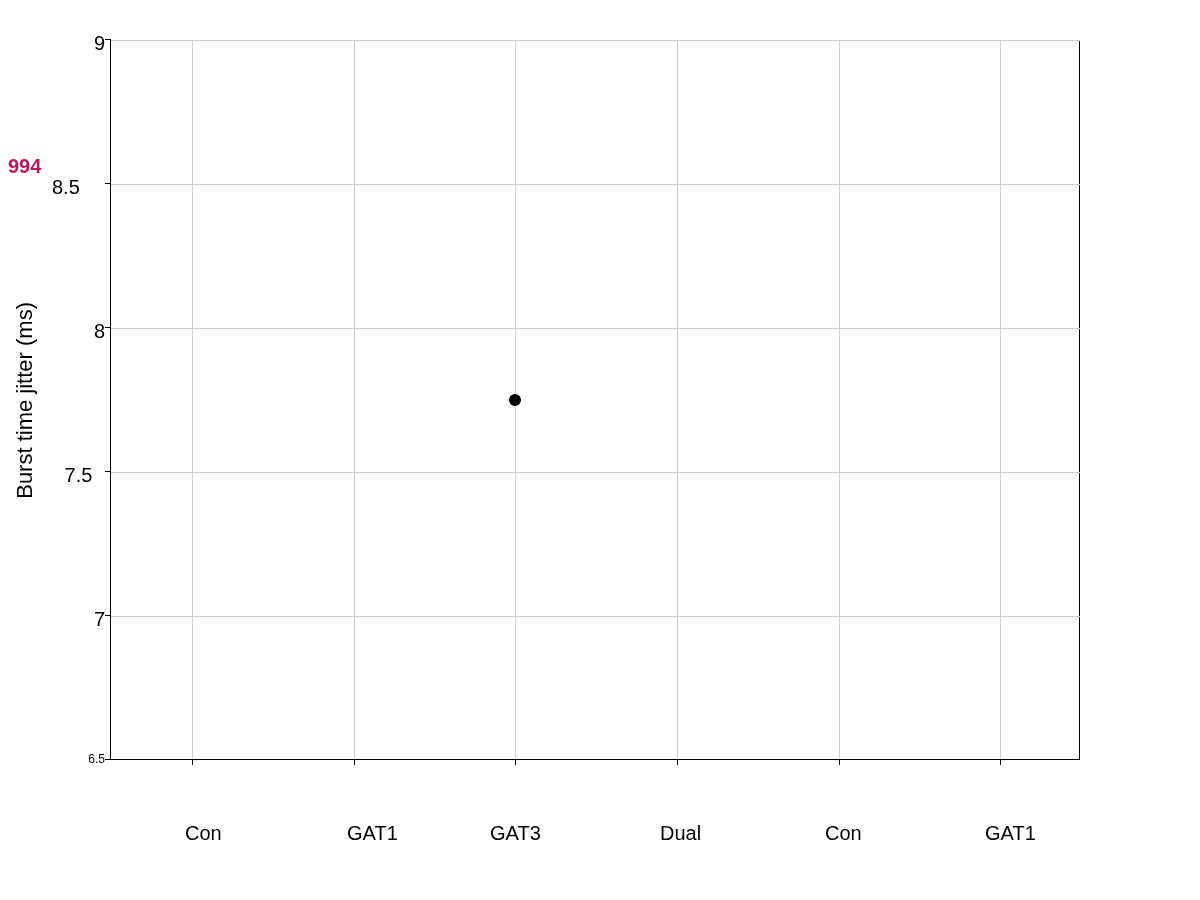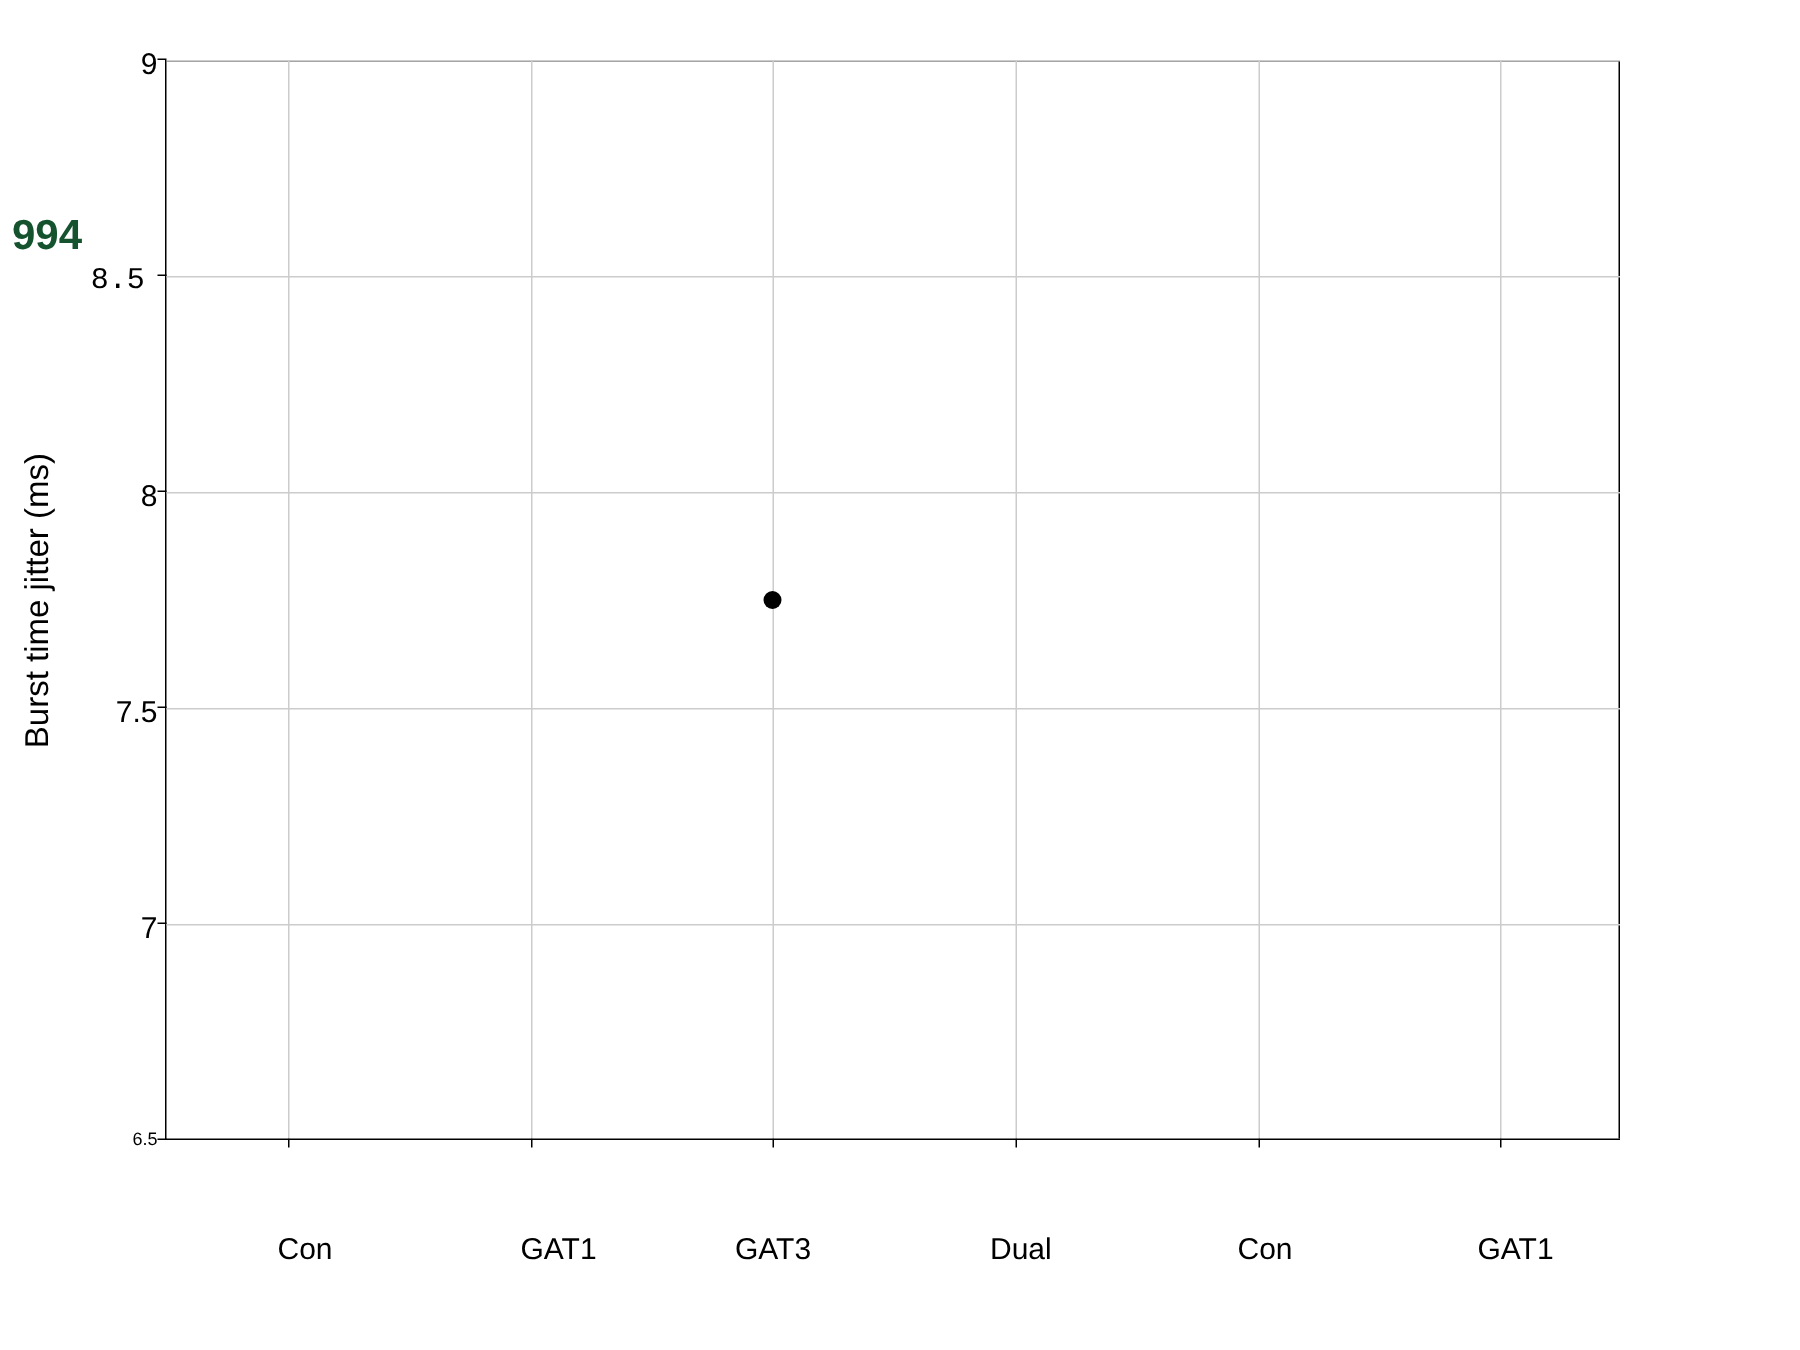--- a/index.html
+++ b/index.html
@@ -81,26 +81,26 @@
   </style>
 </head>
 <body>
 
 <div class="chart-container">
 
   <div style="position:absolute; left:10px; top:40px; width:30px; height:720px; display:flex; align-items:center; justify-content:center;">
     <span style="font-size:22px; color:#000; writing-mode:vertical-rl; transform:rotate(180deg); white-space:nowrap; font-family:Arial,sans-serif;">Burst time jitter (ms)</span>
   </div>
 
-  <div style="position:absolute; left:8px; top:141px; font-size:28px; font-weight:bold; color:#14532d; font-family:Arial,sans-serif;">994</div>
+  <div style="position:absolute; left:8px; top:155px; font-size:20px; font-weight:bold; color:#be185d; font-family:Arial,sans-serif;">994</div>
 
   <div style="position:absolute; left:60px; top:32px; font-size:20px; color:#000; text-align:right; width:45px; font-family:Arial,sans-serif;">9</div>
-  <div style="position:absolute; left:52px; top:176px; font-size:20px; color:#000; text-align:center; width:53px; font-family:Liberation Mono, monospace;">8.5</div>
+  <div style="position:absolute; left:52px; top:176px; font-size:20px; color:#000; text-align:left; width:53px; font-family:Liberation Sans, sans-serif;">8.5</div>
   <div style="position:absolute; left:60px; top:320px; font-size:20px; color:#000; text-align:right; width:45px; font-family:Arial,sans-serif;">8</div>
-  <div style="position:absolute; left:52px; top:464px; font-size:20px; color:#000; text-align:right; width:53px; font-family:Arial,sans-serif;">7.5</div>
+  <div style="position:absolute; left:52px; top:464px; font-size:20px; color:#000; text-align:center; width:53px; font-family:Arial,sans-serif;">7.5</div>
   <div style="position:absolute; left:60px; top:608px; font-size:20px; color:#000; text-align:right; width:45px; font-family:Arial,sans-serif;">7</div>
   <div style="position:absolute; left:52px; top:752px; font-size:12px; color:#000; text-align:right; width:53px; font-family:Arial,sans-serif;">6.5</div>
 
   <div class="chart-area">
 
     <div class="chart-top-border"></div>
     <div class="chart-right-border"></div>
 
     <div class="y-tick" style="top:0px;"></div>
     <div class="y-tick-mark" style="top:-1px;"></div>

